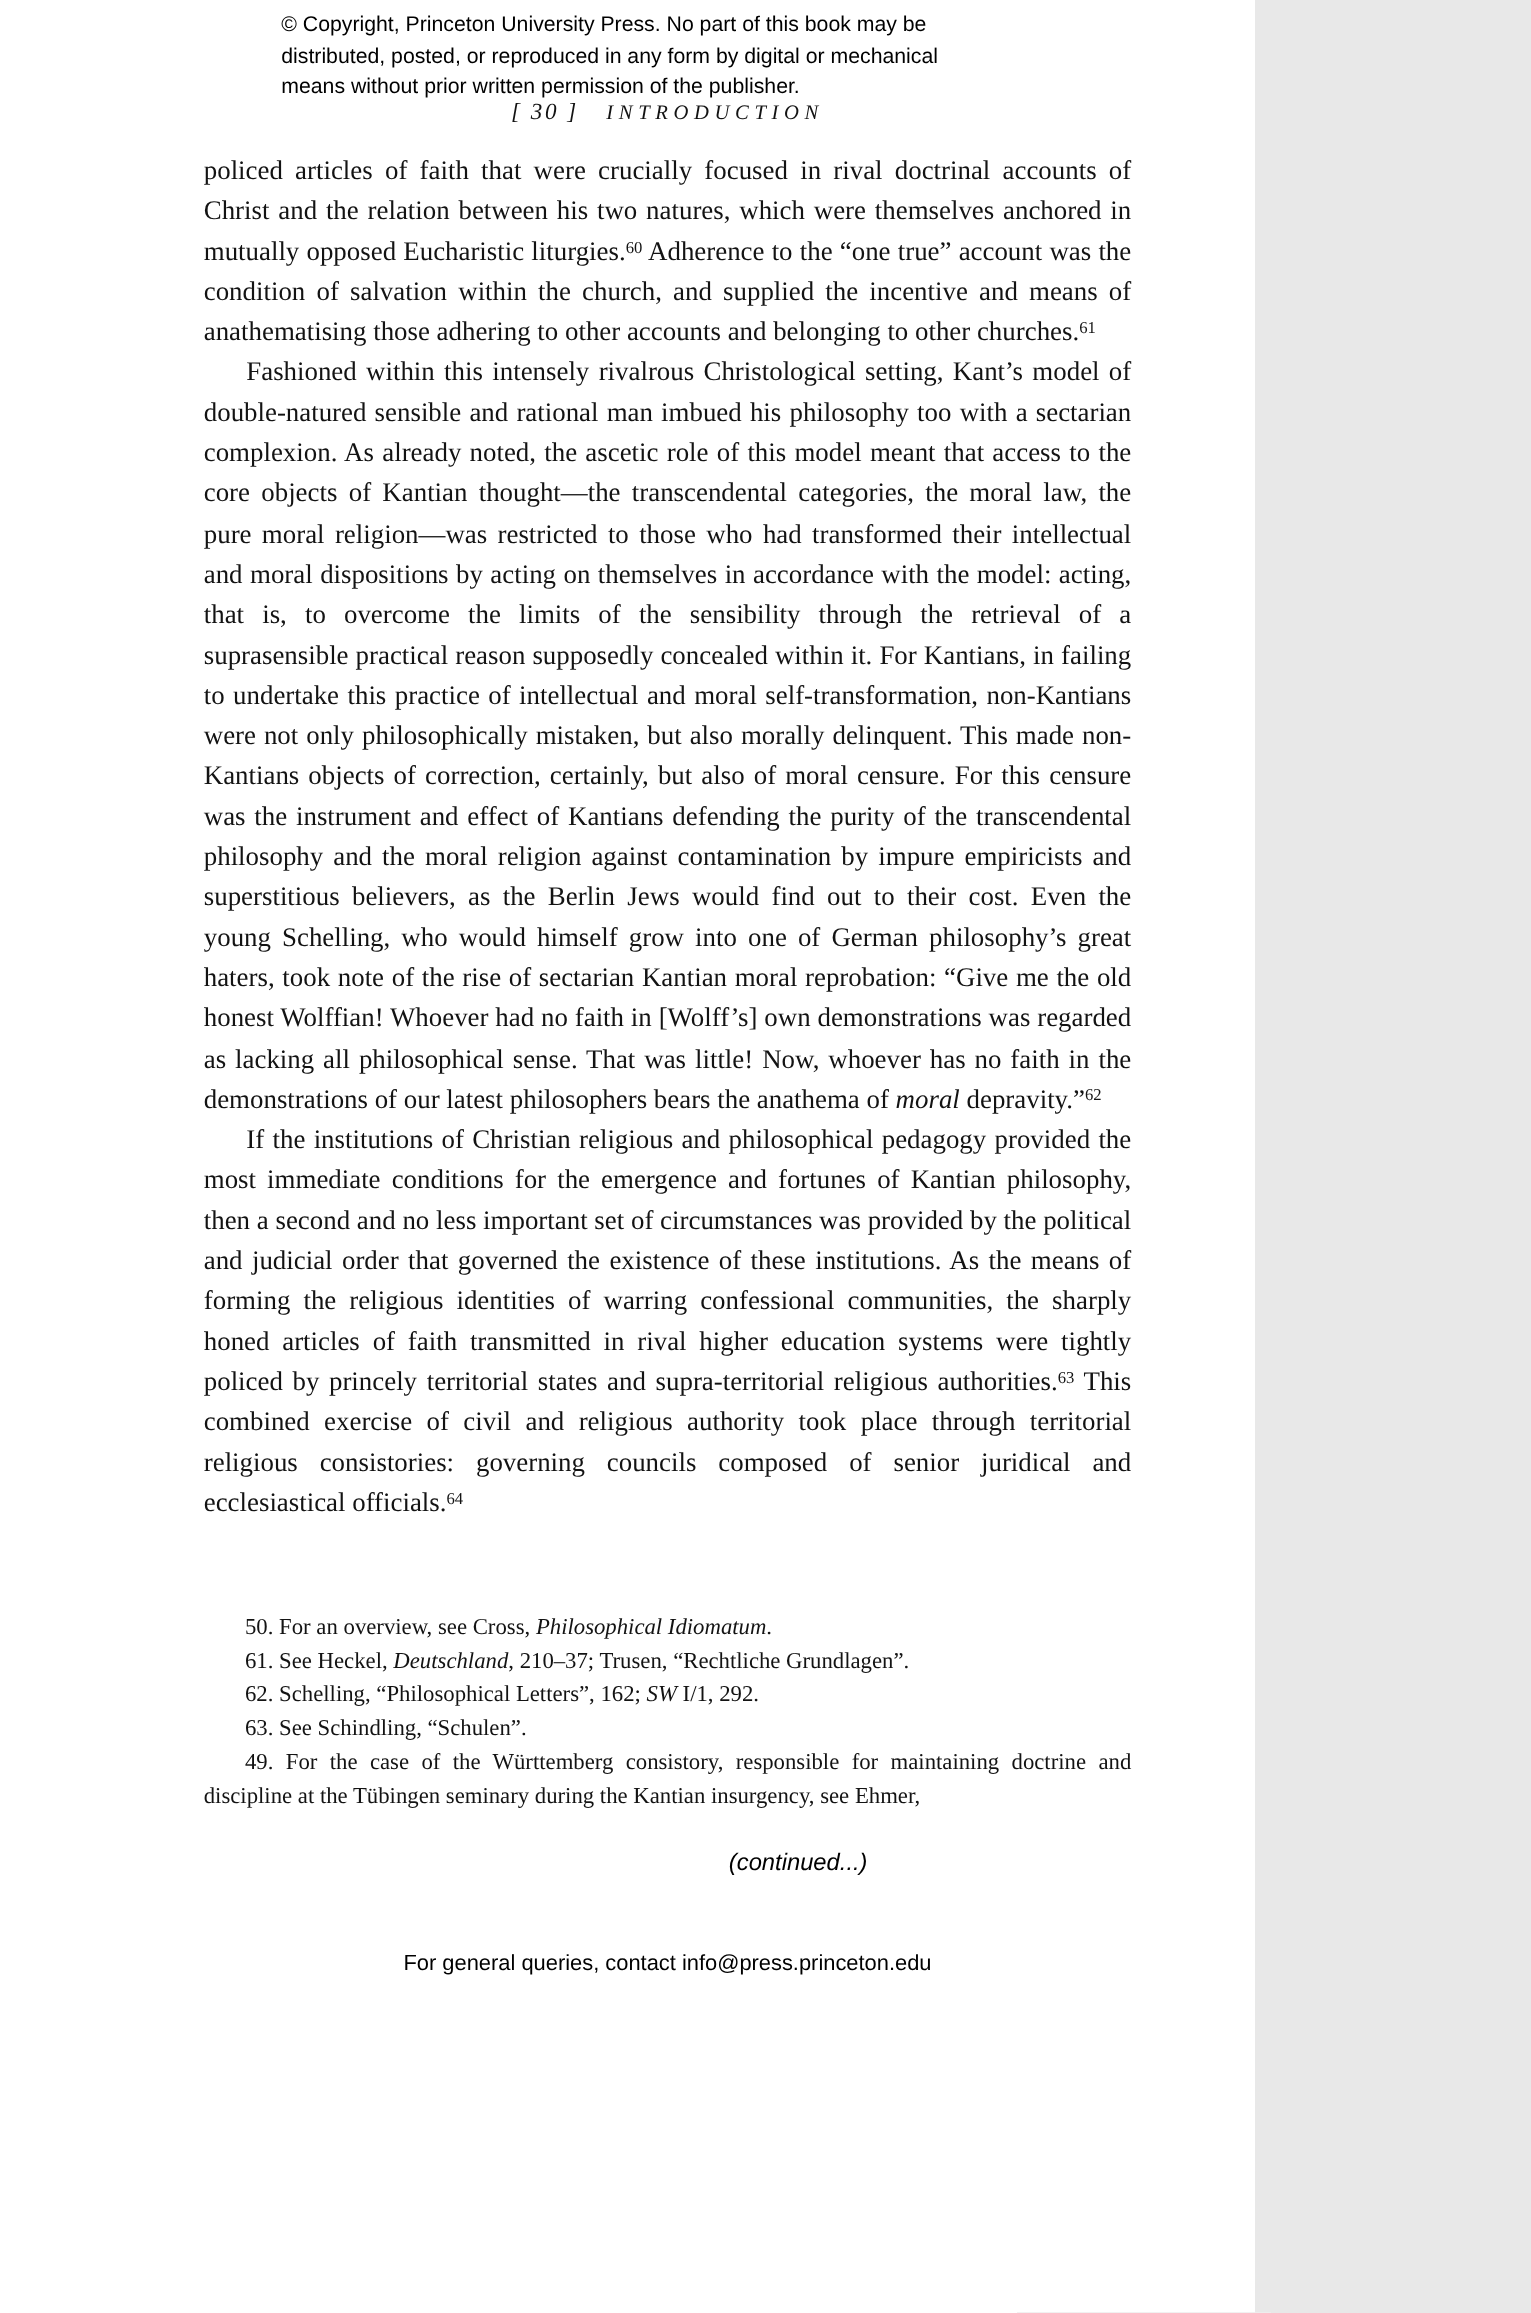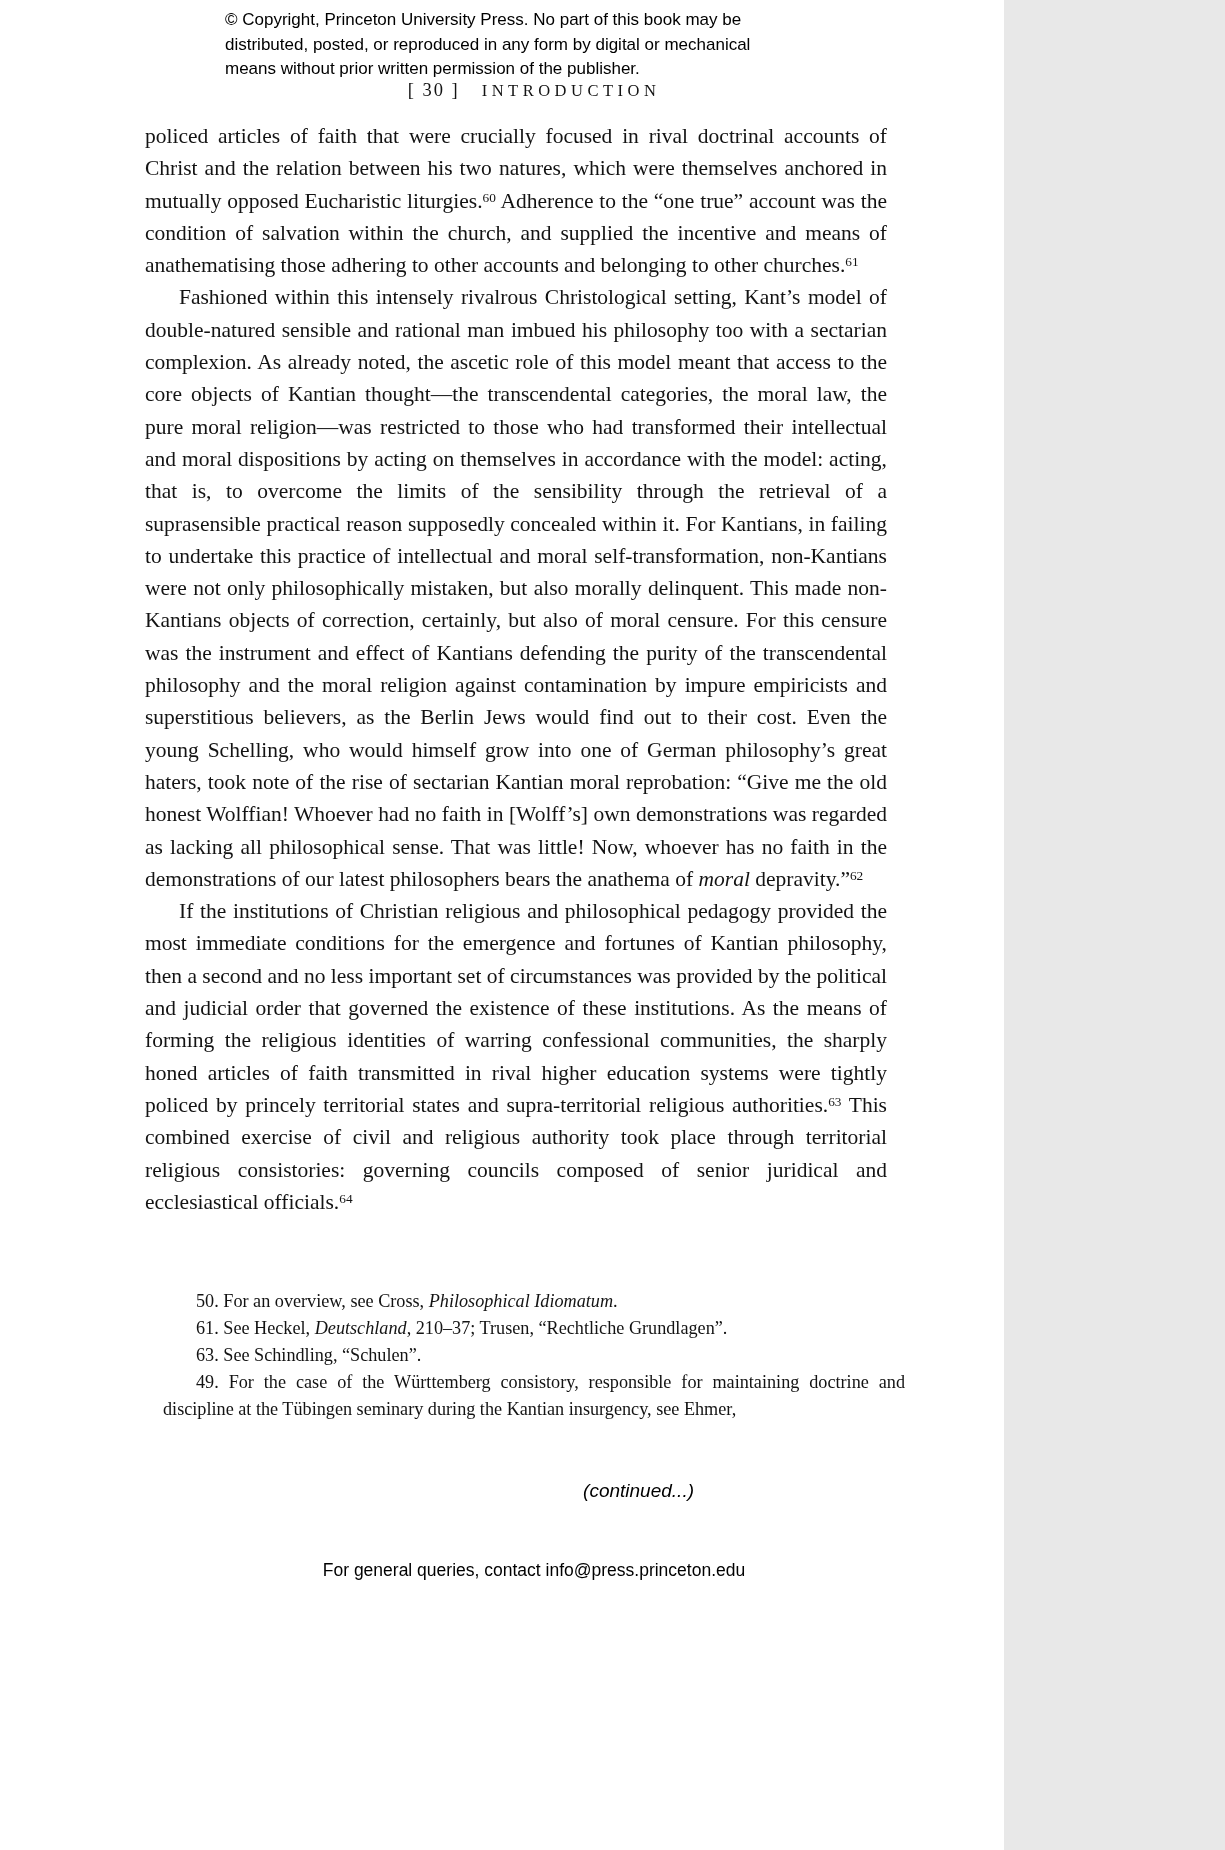--- a/index.html
+++ b/index.html
@@ -26,35 +26,36 @@
 
   
   .running-head {
     position: absolute;
     left: 163px;
     top: 80px;
     width: 742px;
     text-align: center;
     font-family: "Liberation Serif", serif;
     white-space: nowrap;
+    font-style: italic;
   }
   .page-number {
     font-size: 18.5px;
     letter-spacing: 2px;
   }
   .section-title {
     font-size: 16.5px;
     letter-spacing: 4.5px;
     margin-left: 22px;
   }
 
   
   .body-text {
     position: absolute;
-    left: 145px;
+    left: 163px;
     top: 120px;
     width: 742px;
     font-family: "Liberation Serif", serif;
     font-size: 21.5px;
     line-height: 32.3px;
     text-align: justify;
   }
   .body-text p { margin: 0; }
   .body-text p.indent { text-indent: 34px; }
 
@@ -120,20 +121,21 @@
 
   <div class="body-text">
     <p><span>policed articles of faith that were crucially focused in rival doctrinal accounts of Christ and the relation between his two natures, which were themselves anchored in mutually opposed Eucharistic liturgies.</span><sup>60</sup><span> Adherence to the “one true” account was the condition of salvation within the church, and supplied the incentive and means of anathematising those adhering to other accounts and belonging to other churches.</span><sup>61</sup></p>
     <p class="indent"><span>Fashioned within this intensely rivalrous Christological setting, Kant’s model of double-natured sensible and rational man imbued his philosophy too with a sectarian complexion. As already noted, the ascetic role of this model meant that access to the core objects of Kantian thought—the transcendental categories, the moral law, the pure moral religion—was restricted to those who had transformed their intellectual and moral dispositions by acting on themselves in accordance with the model: acting, that is, to overcome the limits of the sensibility through the retrieval of a suprasensible practical reason supposedly concealed within it. For Kantians, in failing to undertake this practice of intellectual and moral self-transformation, non-Kantians were not only philosophically mistaken, but also morally delinquent. This made non-Kantians objects of correction, certainly, but also of moral censure. For this censure was the instrument and effect of Kantians defending the purity of the transcendental philosophy and the moral religion against contamination by impure empiricists and superstitious believers, as the Berlin Jews would find out to their cost. Even the young Schelling, who would himself grow into one of German philosophy’s great haters, took note of the rise of sectarian Kantian moral reprobation: “Give me the old honest Wolffian! Whoever had no faith in [Wolff’s] own demonstrations was regarded as lacking all philosophical sense. That was little! Now, whoever has no faith in the demonstrations of our latest philosophers bears the anathema of </span><i>moral</i><span> depravity.”</span><sup>62</sup></p>
     <p class="indent"><span>If the institutions of Christian religious and philosophical pedagogy provided the most immediate conditions for the emergence and fortunes of Kantian philosophy, then a second and no less important set of circumstances was provided by the political and judicial order that governed the existence of these institutions. As the means of forming the religious identities of warring confessional communities, the sharply honed articles of faith transmitted in rival higher education systems were tightly policed by princely territorial states and supra-territorial religious authorities.</span><sup>63</sup><span> This combined exercise of civil and religious authority took place through territorial religious consistories: governing councils composed of senior juridical and ecclesiastical officials.</span><sup>64</sup></p>
   </div>
 
   <div class="footnotes">
     <p><span>50. For an overview, see Cross, </span><i>Philosophical Idiomatum</i><span>.</span></p>
     <p><span>61. See Heckel, </span><i>Deutschland</i><span>, 210–37; Trusen, “Rechtliche Grundlagen”.</span></p>
+    <p><span>62. Schelling, “Philosophical Letters”, 162; </span><i>SW</i><span> I/1, 292.</span></p>
     <p><span>63. See Schindling, “Schulen”.</span></p>
     <p><span>49. For the case of the Württemberg consistory, responsible for maintaining doctrine and discipline at the Tübingen seminary during the Kantian insurgency, see Ehmer,</span></p>
   </div>
 
   <div class="continued">(continued...)</div>
 
   <div class="footer-note">For general queries, contact info@press.princeton.edu</div>
 
 </div>
 

